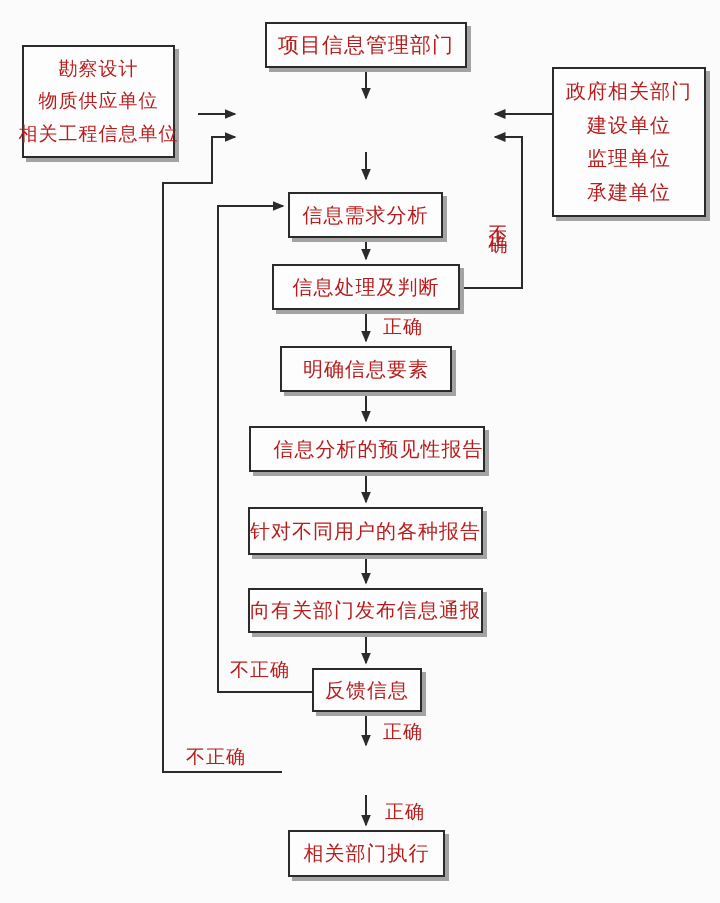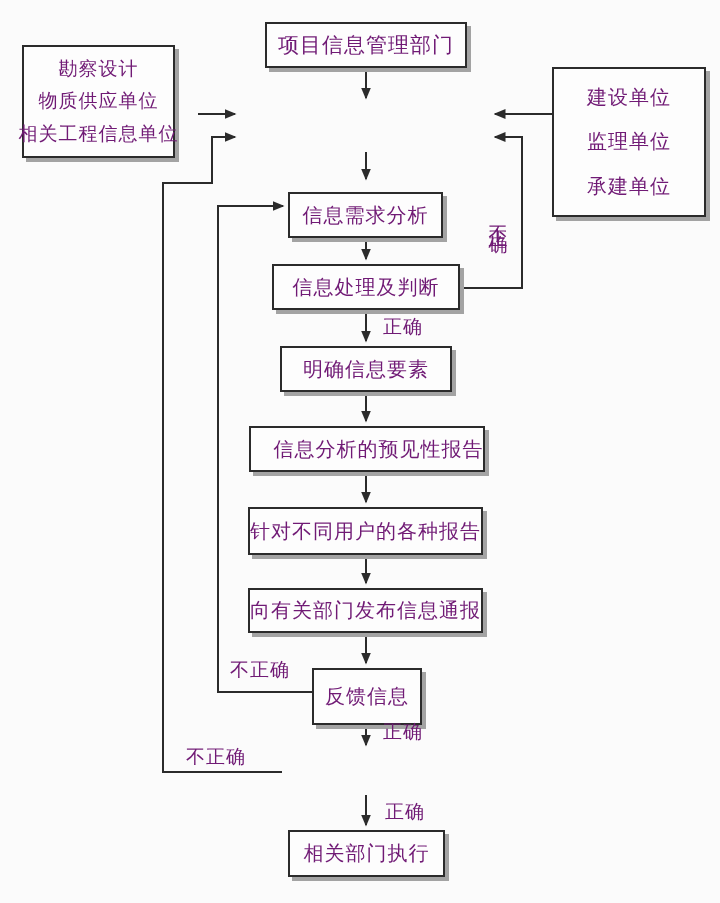--- a/index.html
+++ b/index.html
@@ -1,18 +1,18 @@
 <!DOCTYPE html>
 <html><head>
 <meta charset="utf-8">
 <style>
   html,body{margin:0;padding:0;background:#f2f2f2;}
   .canvas{
     position:relative;width:720px;height:903px;background:#fbfbfb;
-    font-family:"Liberation Serif","DejaVu Serif",serif;color:#701a75;
+    font-family:"Liberation Serif","DejaVu Serif",serif;color:#b91c1c;
     overflow:hidden;
   }
   .wires{position:absolute;left:0;top:0;width:720px;height:903px;}
   .node{
     position:absolute;box-sizing:border-box;background:#fdfdfd;
     border:2px solid #2b2b2b;box-shadow:4px 4px 0 0 #a3a3a3;
     display:flex;align-items:center;justify-content:center;
     font-size:20px;letter-spacing:1px;white-space:nowrap;
   }
   .node.multi{flex-direction:column;justify-content:space-around;padding:6px 4px;}
@@ -59,20 +59,21 @@
     <span>项目信息管理部门</span>
   </div>
 
   <div class="node multi" style="left:22px;top:45px;width:153px;height:113px;font-size:19px;">
     <span>勘察设计</span>
     <span>物质供应单位</span>
     <span>相关工程信息单位</span>
   </div>
 
   <div class="node multi" style="left:552px;top:67px;width:154px;height:150px;">
+    <span>政府相关部门</span>
     <span>建设单位</span>
     <span>监理单位</span>
     <span>承建单位</span>
   </div>
 
 
   <div class="node" style="left:288px;top:192px;width:155px;height:46px;text-align:center;">
     <span>信息需求分析</span>
   </div>
 
@@ -89,21 +90,21 @@
   </div>
 
   <div class="node" style="left:248px;top:507px;width:235px;height:48px;">
     <span>针对不同用户的各种报告</span>
   </div>
 
   <div class="node" style="left:248px;top:588px;width:235px;height:45px;">
     <span>向有关部门发布信息通报</span>
   </div>
 
-  <div class="node" style="left:312px;top:668px;width:110px;height:57px;">
+  <div class="node" style="left:312px;top:668px;width:110px;height:44px;">
     <span>反馈信息</span>
   </div>
 
 
   <div class="node" style="left:288px;top:830px;width:157px;height:47px;">
     <span>相关部门执行</span>
   </div>
 
   <div class="edge-label" style="left:383px;top:314px;">正确</div>
 

